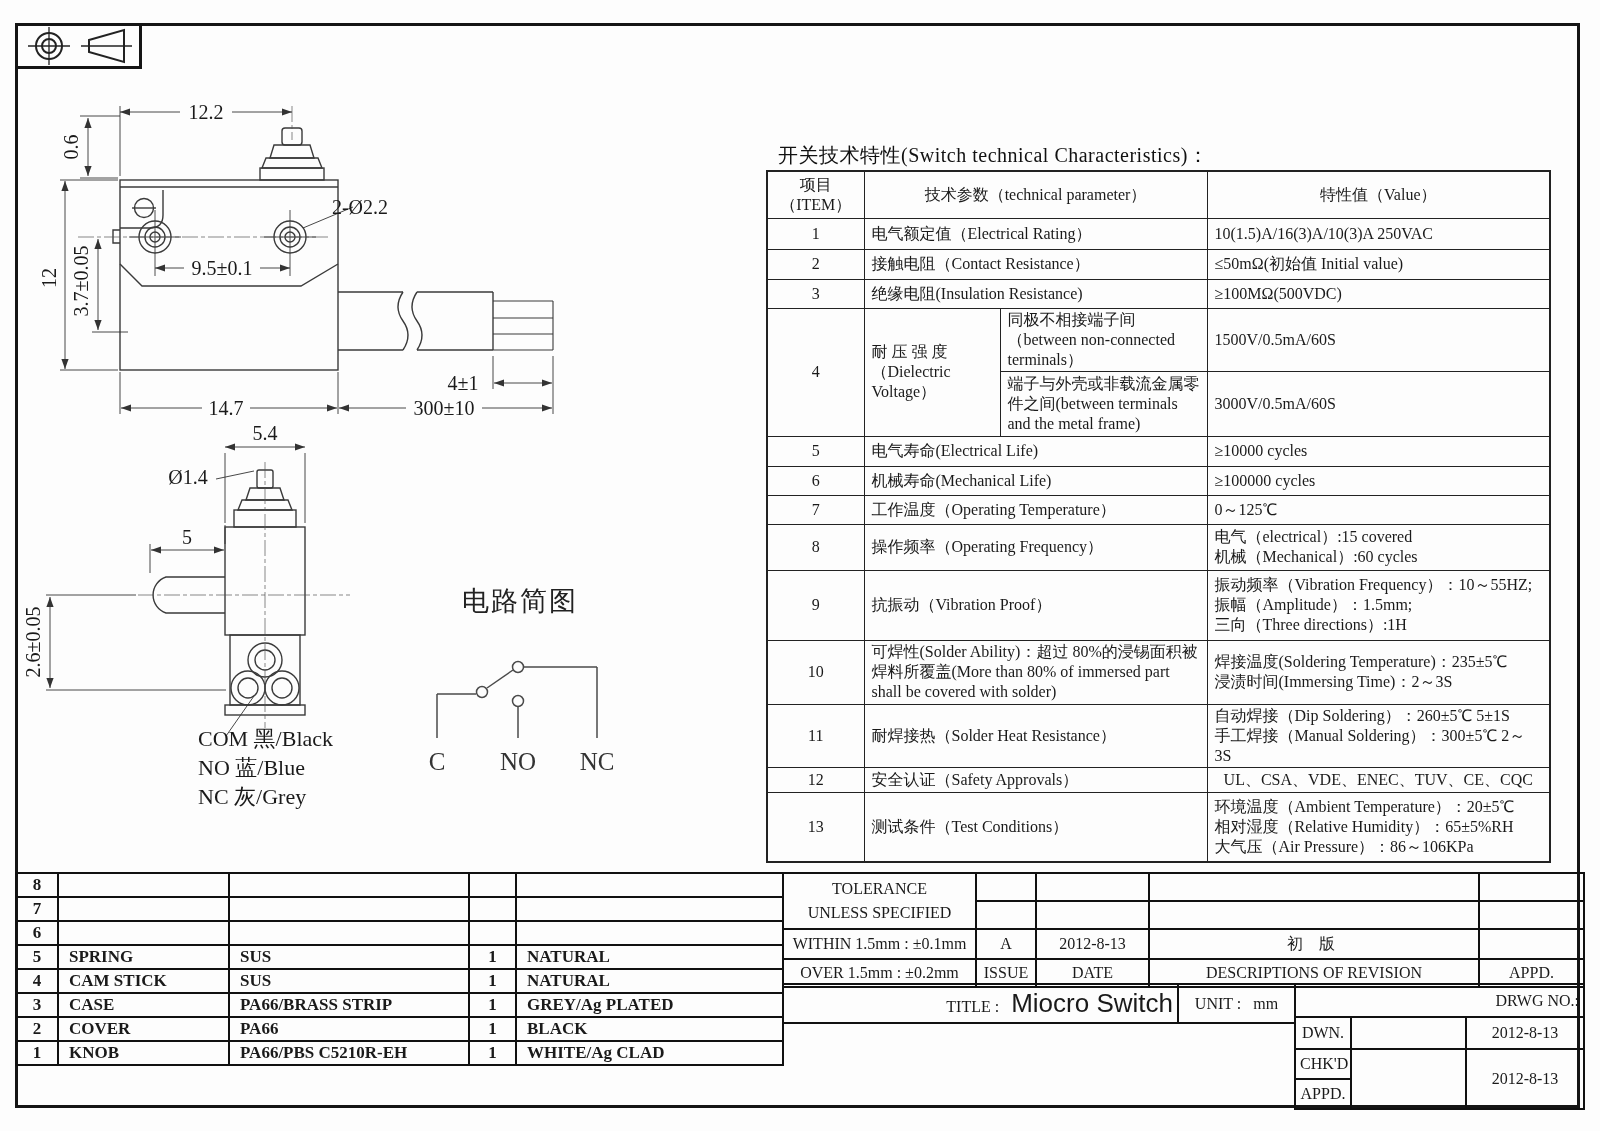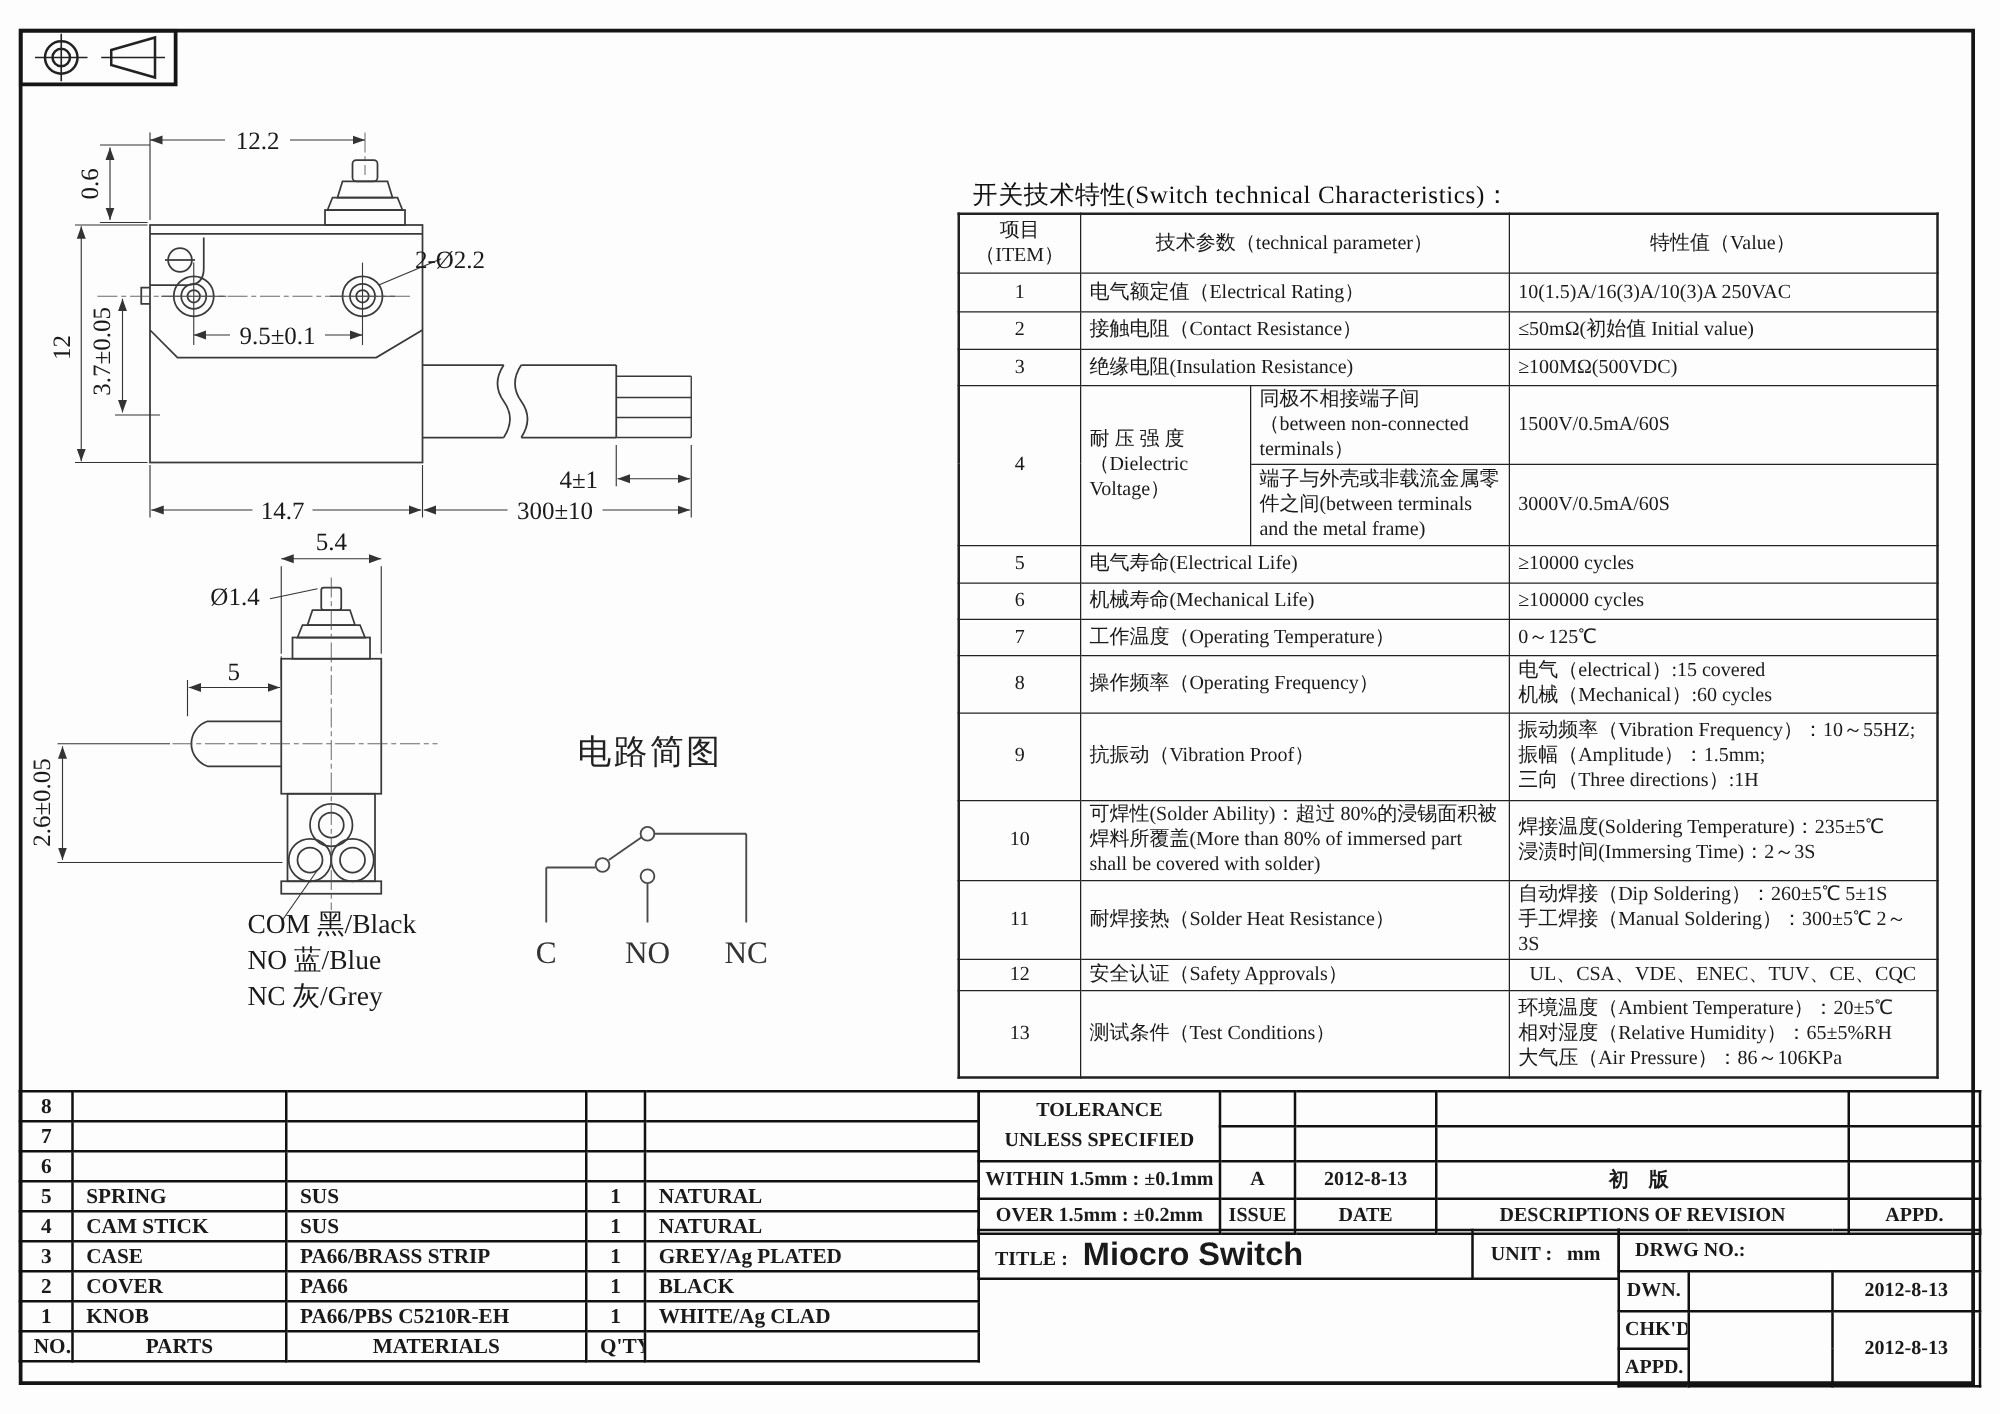--- a/index.html
+++ b/index.html
@@ -35,24 +35,24 @@
     border:2px solid #111;font-weight:bold;
   }
   .parts-table td{
     border:2px solid #111;font-size:17px;height:22px;
     padding:0 10px;line-height:1.05;overflow:hidden;white-space:nowrap;
   }
   .p-center{text-align:center;padding:0 2px;}
   
   .tb{position:absolute;border-collapse:collapse;}
   .tb td{
-    border:2px solid #111;font-size:16px;font-weight:bold;
+    border:2px solid #111;font-size:16px;font-weight:normal;
     text-align:center;vertical-align:middle;padding:0 4px;overflow:hidden;
   }
-  .tb .left{text-align:left;padding-left:12px;}
+  .tb .left{text-align:right;padding-left:12px;}
   .rev-desc{font-size:20px;letter-spacing:6px;}
   .big-title{font-family:"Liberation Sans",sans-serif;font-size:26px;}
   .company{font-size:36px;letter-spacing:1px;}
   .tol-head{line-height:1.5;}
   
   .dwg-text{fill:#1a1a1a;font-family:"Liberation Serif",serif;font-size:20px;text-anchor:middle;}
   .dwg-text-s{fill:#1a1a1a;font-family:"Liberation Serif",serif;font-size:22px;text-anchor:start;}
   .cir-label{fill:#333;font-family:"Liberation Serif",serif;font-size:25px;text-anchor:middle;}
   .cir-title{fill:#222;font-family:"Liberation Serif",serif;font-size:27px;text-anchor:middle;letter-spacing:2px;}
 </style>
@@ -399,27 +399,20 @@
       <td class="p-center">1</td>
       <td>BLACK</td>
     </tr>
     <tr>
       <td class="p-center">1</td>
       <td>KNOB</td>
       <td>PA66/PBS C5210R-EH</td>
       <td class="p-center">1</td>
       <td>WHITE/Ag CLAD</td>
     </tr>
-    <tr>
-      <td class="p-center">NO.</td>
-      <td class="p-center">PARTS</td>
-      <td class="p-center">MATERIALS</td>
-      <td class="p-center">Q'TY</td>
-      <td></td>
-    </tr>
   </tbody>
     </table>
 
   <table class="tb" style="left:782px;top:872px;width:801px;">
     <colgroup>
         <col style="width:193px">
         <col style="width:60px">
         <col style="width:113px">
         <col style="width:330px">
         <col style="width:105px">

